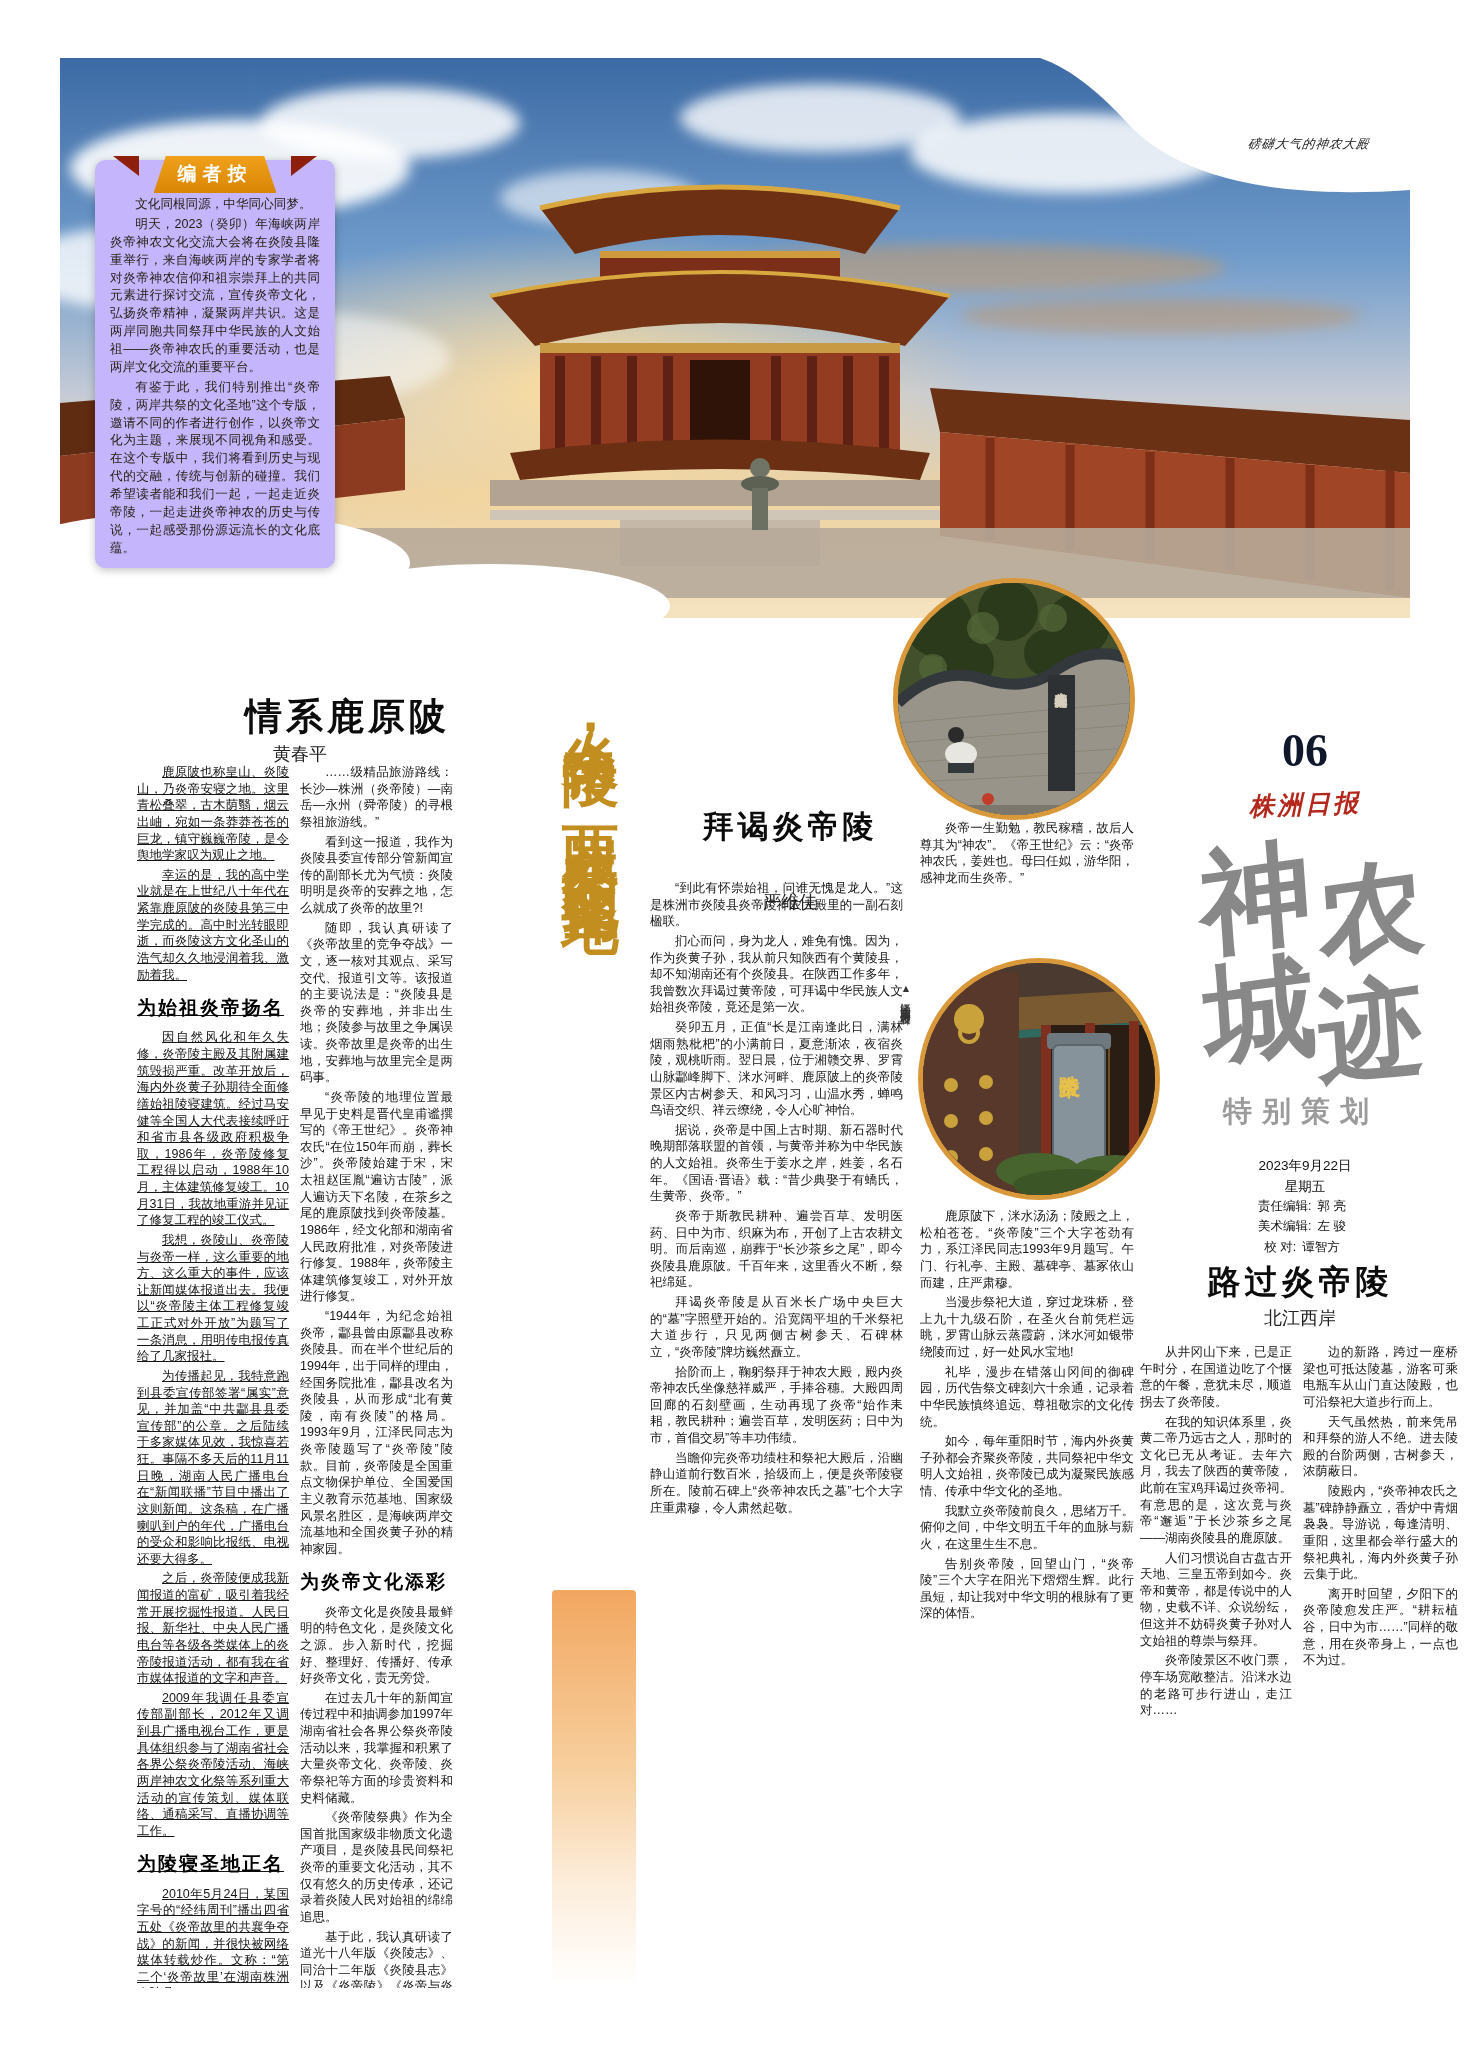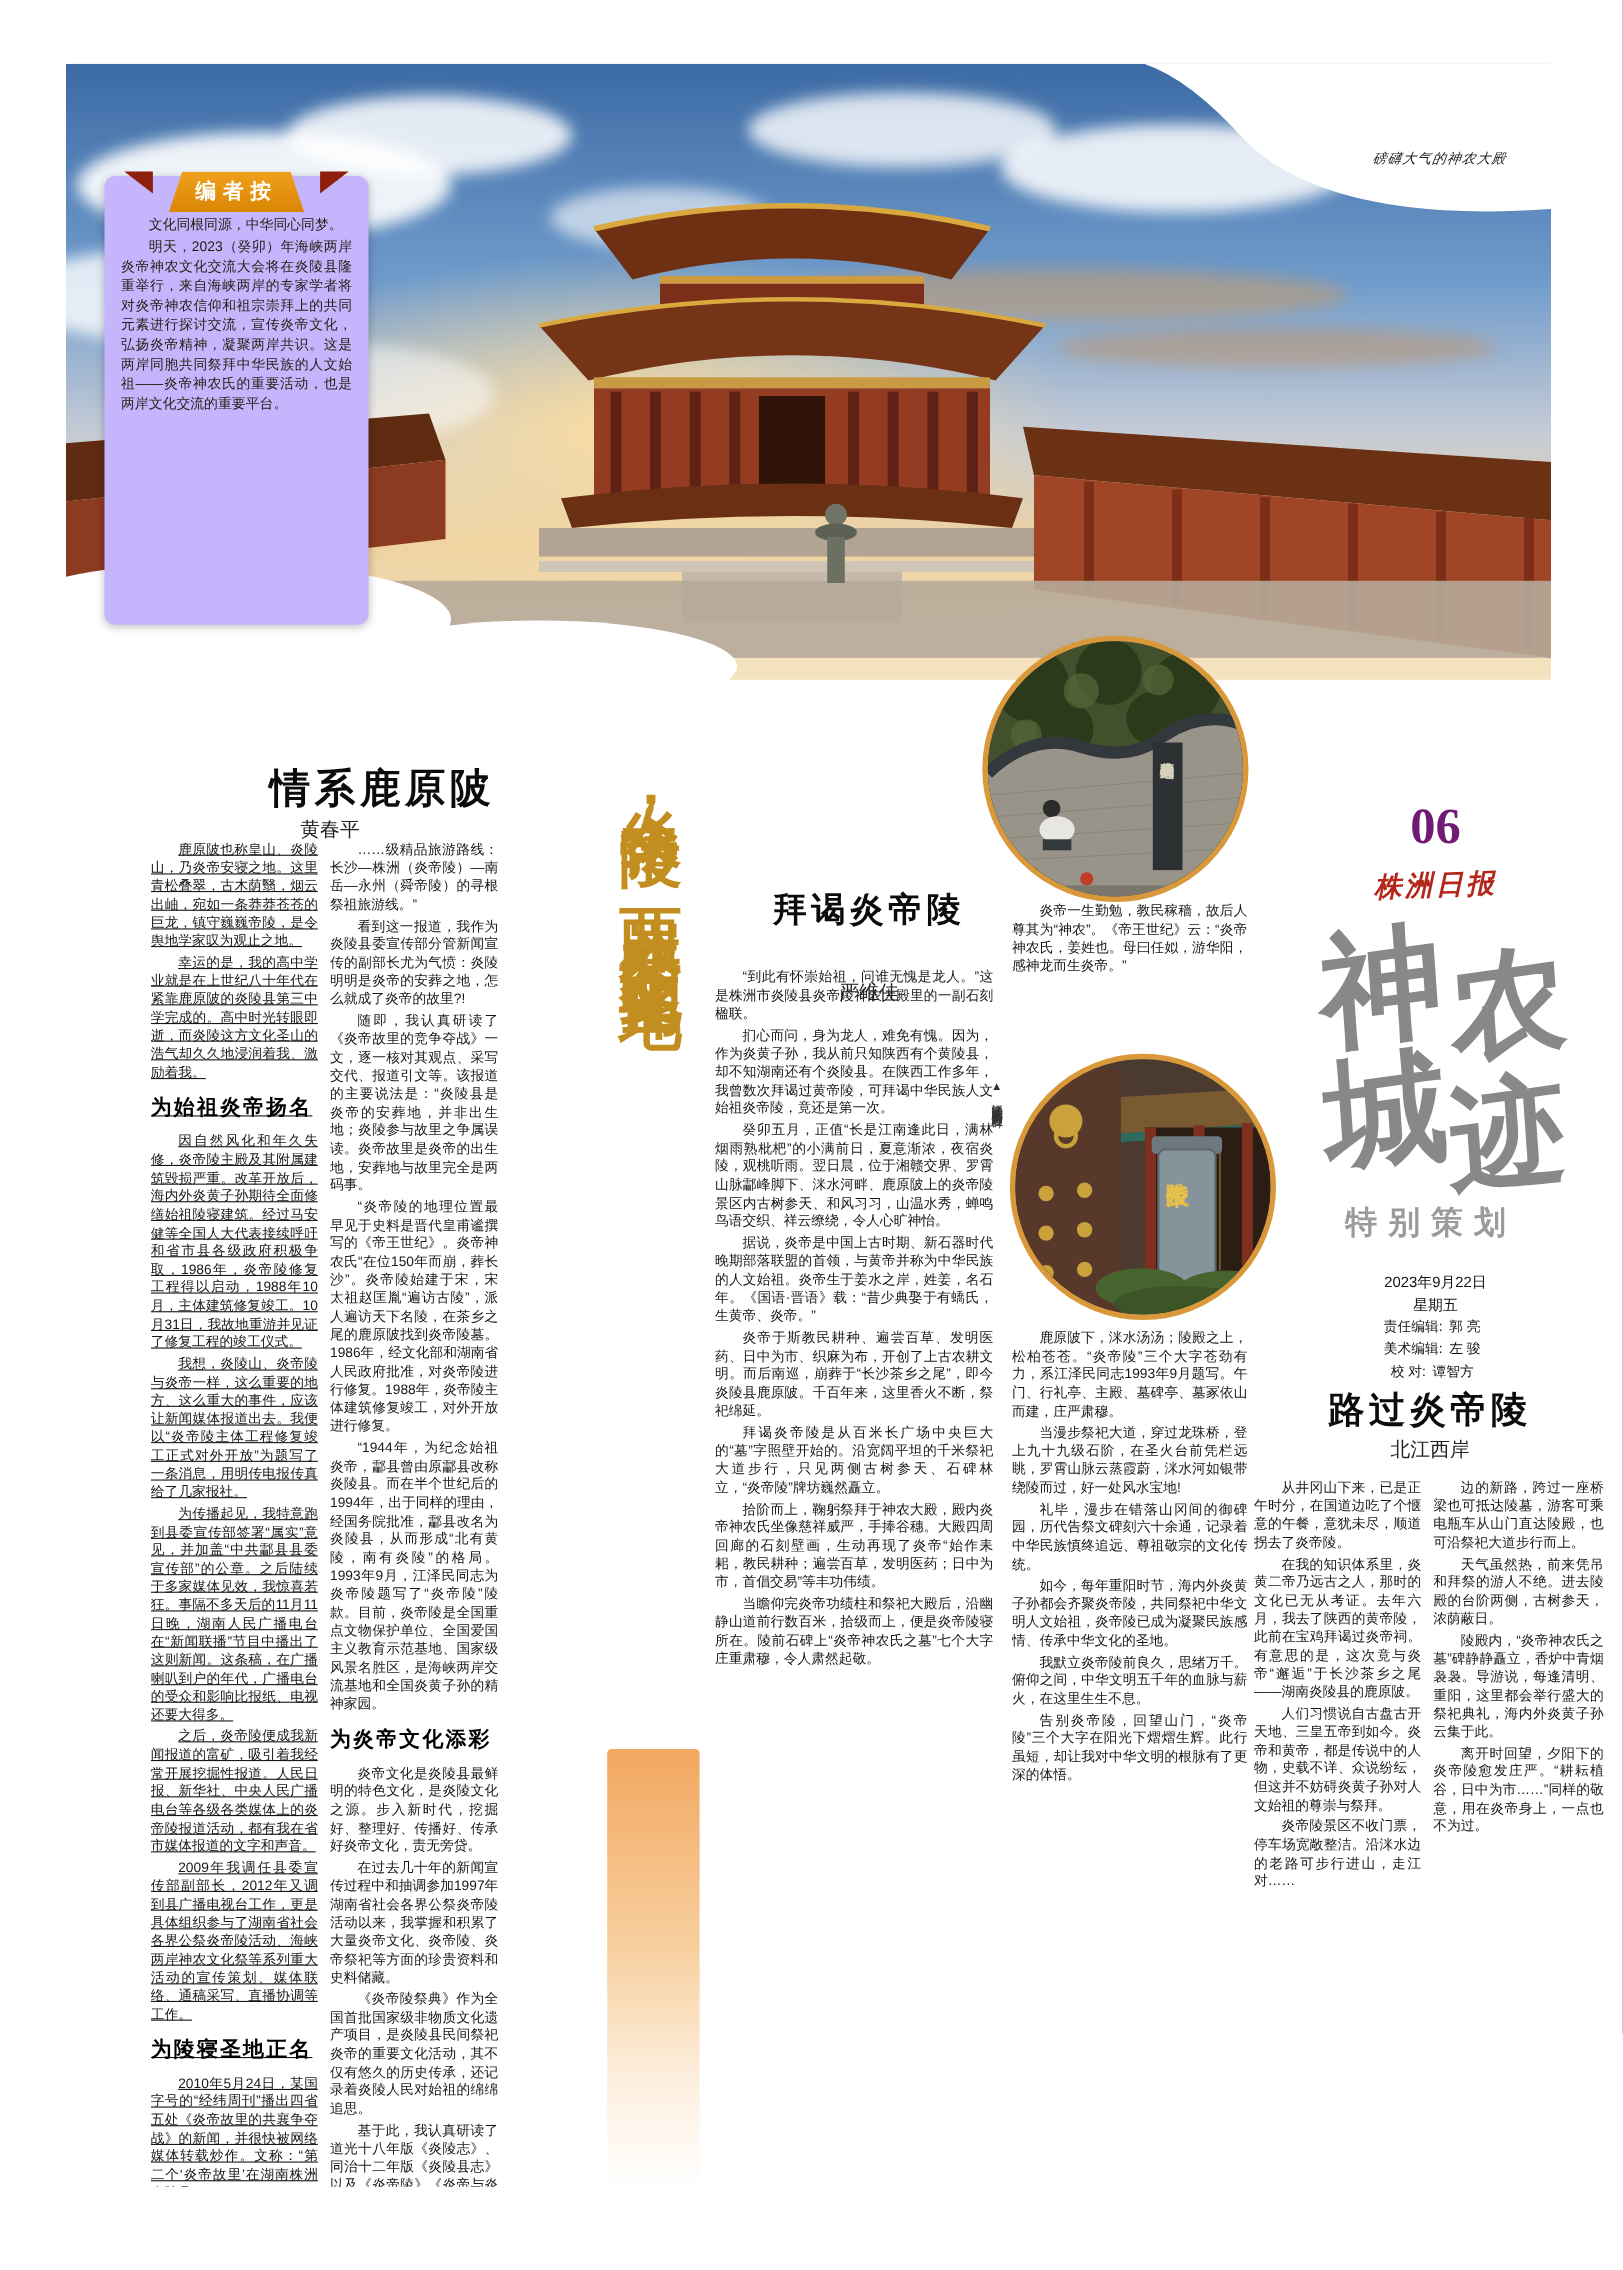--- a/index.html
+++ b/index.html
@@ -46,21 +46,21 @@
   
   .circ{position:absolute;border:5px solid #d9993b;border-radius:50%;overflow:hidden;z-index:7;background:#555;}
   #circ1{left:893px;top:578px;width:232px;height:232px;}
   #circ2{left:918px;top:958px;width:232px;height:232px;}
   .circ svg{display:block;width:100%;height:100%;}
   .v-cap{position:absolute;writing-mode:vertical-rl;text-orientation:upright;font-size:10.5px;
         color:#333;letter-spacing:1px;z-index:6;}
   #circ2cap{left:899px;top:982px;height:210px;}
   
   .m-pageno{position:absolute;left:1250px;top:724px;width:110px;text-align:center;font-size:46px;
-        font-weight:bold;color:#701a75;font-family:"Liberation Serif",serif;}
+        font-weight:bold;color:#0f172a;font-family:"Liberation Serif",serif;}
   .m-paper{position:absolute;left:1222px;top:788px;width:166px;text-align:center;color:#b3271d;
         font-size:25px;font-weight:bold;font-style:italic;letter-spacing:3px;transform:rotate(-2deg);
         font-family:"Liberation Serif",serif;}
   .cal{position:absolute;color:#7f7f7f;font-weight:bold;font-family:"Liberation Serif",serif;
         line-height:1;transform:rotate(-8deg) skewX(-4deg);opacity:.93;}
   #cal0{left:1200px;top:842px;font-size:112px;}
   #cal1{left:1318px;top:860px;font-size:106px;}
   #cal2{left:1204px;top:956px;font-size:112px;}
   #cal3{left:1318px;top:978px;font-size:106px;}
   .m-section{position:absolute;left:1206px;top:1092px;width:190px;text-align:center;font-size:29px;
@@ -162,20 +162,21 @@
   </div>
   <div class="top-caption">磅礴大气的神农大殿</div>
 
   <div class="ed-box">
     <div class="ed-wing l"></div>
     <div class="ed-wing r"></div>
     <div class="ed-banner">编者按</div>
     <div class="ed-text">
       <p>文化同根同源，中华同心同梦。</p>
       <p>明天，2023（癸卯）年海峡两岸炎帝神农文化交流大会将在炎陵县隆重举行，来自海峡两岸的专家学者将对炎帝神农信仰和祖宗崇拜上的共同元素进行探讨交流，宣传炎帝文化，弘扬炎帝精神，凝聚两岸共识。这是两岸同胞共同祭拜中华民族的人文始祖——炎帝神农氏的重要活动，也是两岸文化交流的重要平台。</p>
+      <p>有鉴于此，我们特别推出“炎帝陵，两岸共祭的文化圣地”这个专版，邀请不同的作者进行创作，以炎帝文化为主题，来展现不同视角和感受。在这个专版中，我们将看到历史与现代的交融，传统与创新的碰撞。我们希望读者能和我们一起，一起走近炎帝陵，一起走进炎帝神农的历史与传说，一起感受那份源远流长的文化底蕴。</p>
     </div>
   </div>
 
   <div class="hl" style="left:150px;top:692px;width:300px;font-size:37px;text-align:right;">情系鹿原陂</div>
   <div class="byline" style="left:150px;top:742px;width:300px;">黄春平</div>
   <div class="col" id="a1c1">
     <p>鹿原陂也称皇山、炎陵山，乃炎帝安寝之地。这里青松叠翠，古木荫翳，烟云出岫，宛如一条莽莽苍苍的巨龙，镇守巍巍帝陵，是令舆地学家叹为观止之地。</p>
     <p>幸运的是，我的高中学业就是在上世纪八十年代在紧靠鹿原陂的炎陵县第三中学完成的。高中时光转眼即逝，而炎陵这方文化圣山的浩气却久久地浸润着我、激励着我。</p>
     <h3>为始祖炎帝扬名</h3>
     <p>因自然风化和年久失修，炎帝陵主殿及其附属建筑毁损严重。改革开放后，海内外炎黄子孙期待全面修缮始祖陵寝建筑。经过马安健等全国人大代表接续呼吁和省市县各级政府积极争取，1986年，炎帝陵修复工程得以启动，1988年10月，主体建筑修复竣工。10月31日，我故地重游并见证了修复工程的竣工仪式。</p>

